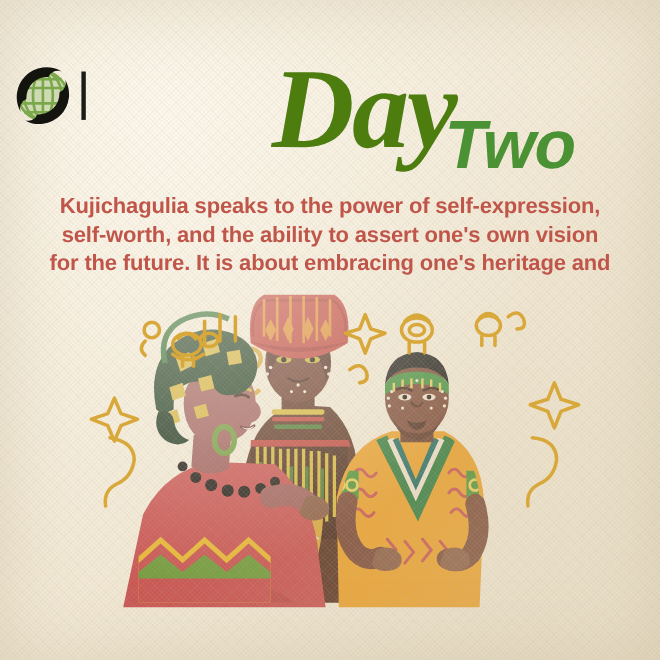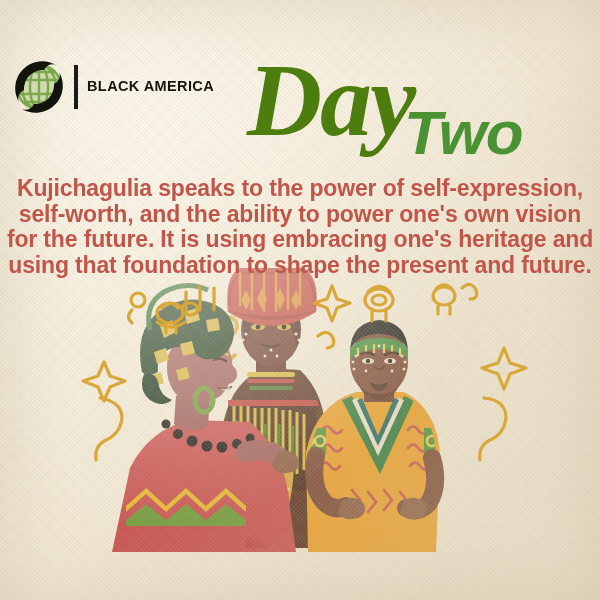--- a/index.html
+++ b/index.html
@@ -109,21 +109,21 @@
     left: 0;
     right: 0;
     top: 176px;
     text-align: center;
     z-index: 6;
   }
   .body-copy p {
     margin: 0;
     font-family: "Liberation Sans", sans-serif;
     font-weight: 700;
-    font-size: 23px;
+    font-size: 20px;
     line-height: 25.6px;
     color: #c0564a;
     letter-spacing: -0.15px;
   }
 
   
   .scene { position: absolute; inset: 0; z-index: 2; }
   .doodles { position: absolute; inset: 0; z-index: 5; pointer-events: none; }
 </style>
 </head>
@@ -455,29 +455,27 @@
         <path d="M14 16 H48"></path>
         <path d="M14 46 H48"></path>
         <path d="M31 9 V53"></path>
       </g>
       <path d="M31 2 a29 29 0 1 0 0 58 a29 29 0 1 0 0 -58 z M31 9 a22 22 0 1 1 0 44 a22 22 0 1 1 0 -44 z" fill="#14140f" opacity="0"></path>
       <path d="M48 9 a27 27 0 0 0 -37 37 a9 9 0 0 1 5 -12 a19 19 0 0 1 20 -20 a9 9 0 0 1 12 -5 z" fill="#14140f"></path>
       <path d="M14 53 a27 27 0 0 0 37 -37 a9 9 0 0 1 -5 12 a19 19 0 0 1 -20 20 a9 9 0 0 1 -12 5 z" fill="#14140f"></path>
     </svg>
     <div class="logo-divider"></div>
     <div class="logo-text">
-      <span>BLACK AMERICA</span>
     </div>
   </div>
 
   <div class="title-wrap">
     <div class="title-day">Day</div>
     <div class="title-two">Two</div>
   </div>
 
   <div class="body-copy">
     <p>Kujichagulia speaks to the power of self-expression,</p>
-    <p>self-worth, and the ability to power one's own vision</p>
-    <p>for the future. It is using embracing one's heritage and</p>
-    <p>using that foundation to shape the present and future.</p>
+    <p>self-worth, and the ability to assert one's own vision</p>
+    <p>for the future. It is about embracing one's heritage and</p>
   </div>
 
 </div>
 
 </body></html>

